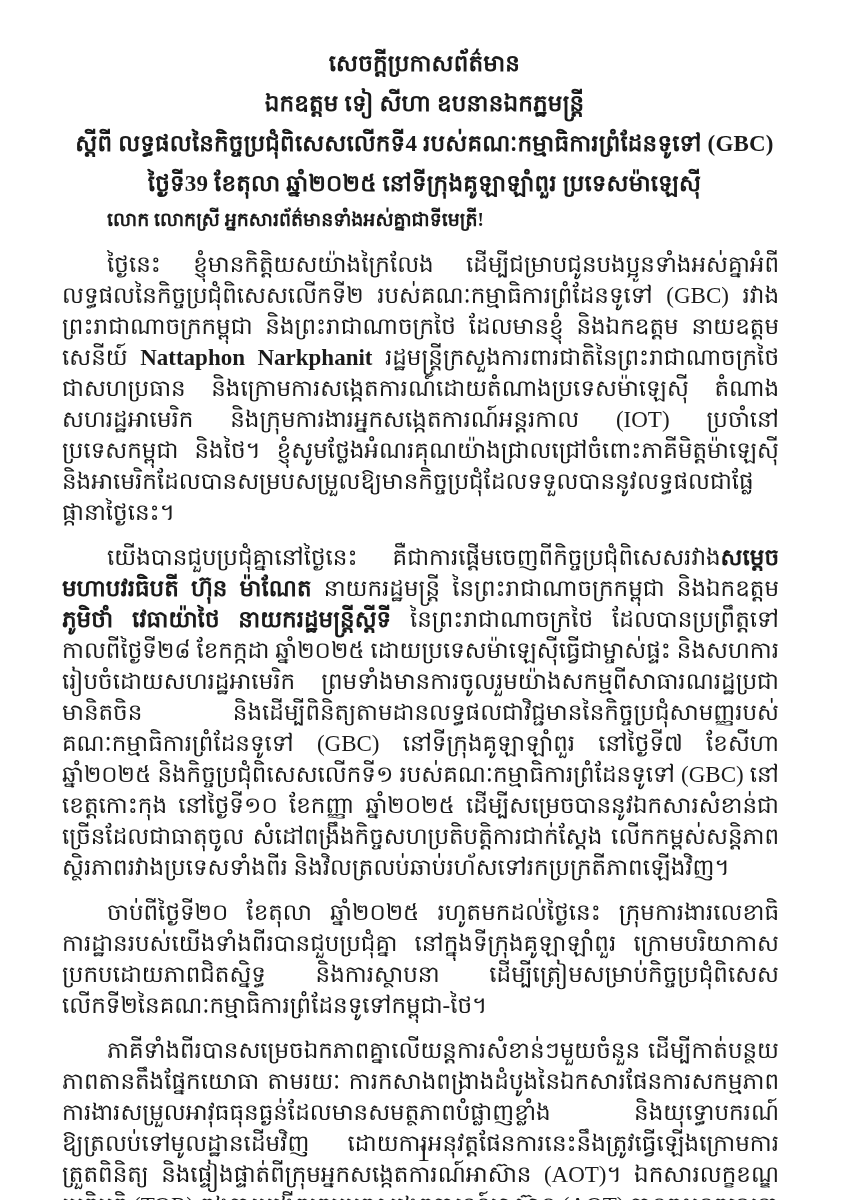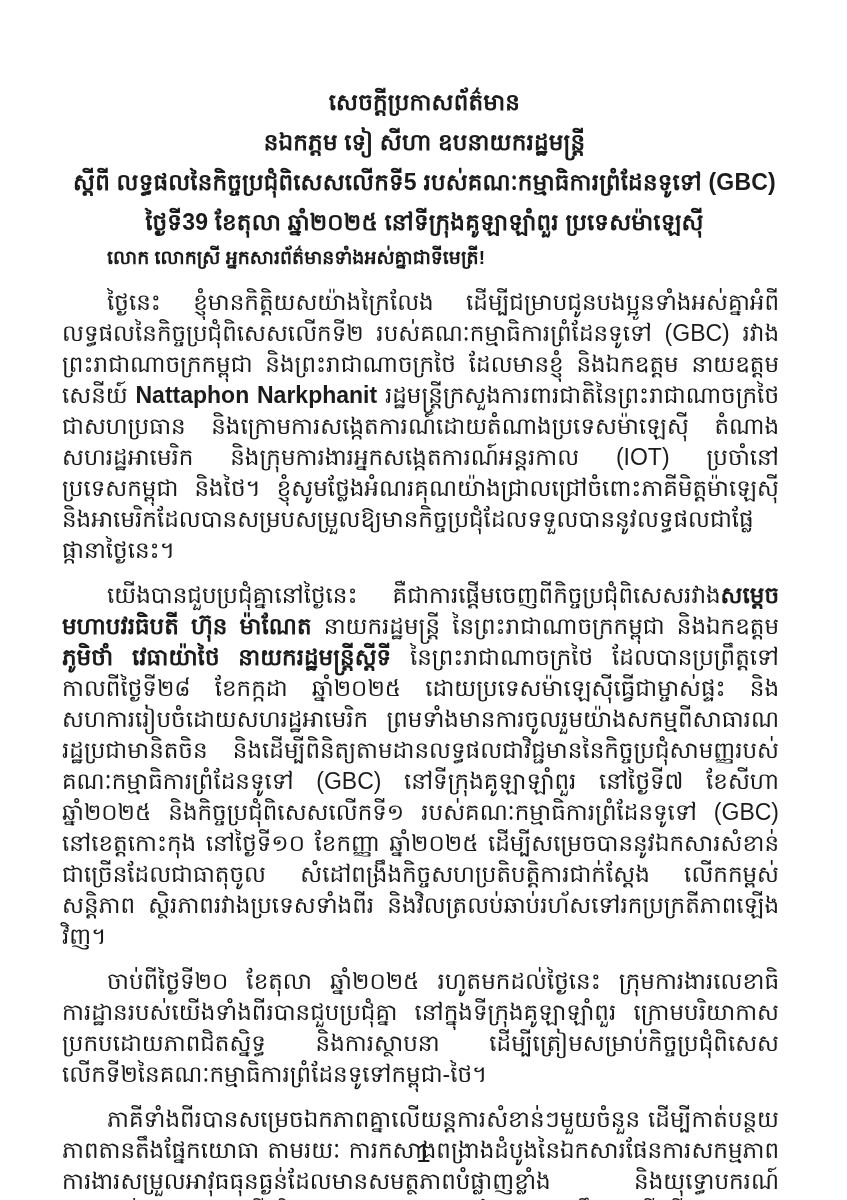--- a/index.html
+++ b/index.html
@@ -7,24 +7,24 @@
     padding: 0;
     background: #e8e8e8;
   }
   .page {
     position: relative;
     width: 847px;
     height: 1200px;
     margin: 0 auto;
     background: #ffffff;
     color: #1b1b1b;
-    font-family: Liberation Sans, sans-serif;
+    font-family: Liberation Serif, serif;
     overflow: hidden;
     box-sizing: border-box;
-    padding: 82px 60px 0 62px;
+    padding: 44px 60px 0 62px;
   }
   .title-block {
     text-align: center;
     font-weight: 700;
     font-size: 23px;
     line-height: 40px;
     letter-spacing: 0.2px;
   }
   .title-line {
     white-space: nowrap;
@@ -56,22 +56,22 @@
     line-height: 30px;
     color: #1b1b1b;
   }
 </style>
 </head>
 <body>
 
 <div class="page">
   <div class="title-block">
       <div class="title-line">សេចក្តីប្រកាសព័ត៌មាន</div>
-      <div class="title-line">នឯកភ្តម ទៀ សីហា ឧបនាយករដ្ឋមន្ត្រី</div>
-      <div class="title-line">ស្តីពី លទ្ធផលនៃកិច្ចប្រជុំពិសេសលើកទី5 របស់គណៈកម្មាធិការព្រំដែនទូទៅ (GBC)</div>
+      <div class="title-line">ឯកឧត្តម ទៀ សីហា ឧបនានឯកភ្ឋមន្ត្រី</div>
+      <div class="title-line">ស្តីពី លទ្ធផលនៃកិច្ចប្រជុំពិសេសលើកទី4 របស់គណៈកម្មាធិការព្រំដែនទូទៅ (GBC)</div>
       <div class="title-line">ថ្ងៃទី39 ខែតុលា ឆ្នាំ២០២៥ នៅទីក្រុងគូឡាឡាំពួរ ប្រទេសម៉ាឡេស៊ី</div>
     </div>
   <div class="greeting">លោក លោកស្រី អ្នកសារព័ត៌មានទាំងអស់គ្នាជាទីមេត្រី!</div>
   <div class="paragraphs">
       <p class="para"><span>ថ្ងៃនេះ ខ្ញុំមានកិត្តិយសយ៉ាងក្រៃលែង ដើម្បីជម្រាបជូនបងប្អូនទាំងអស់គ្នាអំពីលទ្ធផលនៃកិច្ចប្រជុំពិសេសលើកទី២ របស់គណៈកម្មាធិការព្រំដែនទូទៅ (GBC) រវាងព្រះរាជាណាចក្រកម្ពុជា និងព្រះរាជាណាចក្រថៃ ដែលមានខ្ញុំ និងឯកឧត្តម នាយឧត្តមសេនីយ៍ </span><span class="b">Nattaphon Narkphanit</span><span> រដ្ឋមន្ត្រីក្រសួងការពារជាតិនៃព្រះរាជាណាចក្រថៃ ជាសហប្រធាន និងក្រោមការសង្កេតការណ៍ដោយតំណាងប្រទេសម៉ាឡេស៊ី តំណាងសហរដ្ឋអាមេរិក និងក្រុមការងារអ្នកសង្កេតការណ៍អន្តរកាល (IOT) ប្រចាំនៅប្រទេសកម្ពុជា និងថៃ។ ខ្ញុំសូមថ្លែងអំណរគុណយ៉ាងជ្រាលជ្រៅចំពោះភាគីមិត្តម៉ាឡេស៊ី និងអាមេរិកដែលបានសម្របសម្រួលឱ្យមានកិច្ចប្រជុំដែលទទួលបាននូវលទ្ធផលជាផ្លែផ្កានាថ្ងៃនេះ។</span></p>
       <p class="para"><span>យើងបានជួបប្រជុំគ្នានៅថ្ងៃនេះ គឺជាការផ្ដើមចេញពីកិច្ចប្រជុំពិសេសរវាង</span><span class="b">សម្ដេចមហាបវរធិបតី ហ៊ុន ម៉ាណែត</span><span> នាយករដ្ឋមន្ត្រី នៃព្រះរាជាណាចក្រកម្ពុជា និងឯកឧត្តម </span><span class="b">ភូមិថាំ វេធាយ៉ាថៃ នាយករដ្ឋមន្ត្រីស្ដីទី</span><span> នៃព្រះរាជាណាចក្រថៃ ដែលបានប្រព្រឹត្តទៅកាលពីថ្ងៃទី២៨ ខែកក្កដា ឆ្នាំ២០២៥ ដោយប្រទេសម៉ាឡេស៊ីធ្វើជាម្ចាស់ផ្ទះ និងសហការរៀបចំដោយសហរដ្ឋអាមេរិក ព្រមទាំងមានការចូលរួមយ៉ាងសកម្មពីសាធារណរដ្ឋប្រជាមានិតចិន និងដើម្បីពិនិត្យតាមដានលទ្ធផលជាវិជ្ជមាននៃកិច្ចប្រជុំសាមញ្ញរបស់គណៈកម្មាធិការព្រំដែនទូទៅ (GBC) នៅទីក្រុងគូឡាឡាំពួរ នៅថ្ងៃទី៧ ខែសីហា ឆ្នាំ២០២៥ និងកិច្ចប្រជុំពិសេសលើកទី១ របស់គណៈកម្មាធិការព្រំដែនទូទៅ (GBC) នៅខេត្តកោះកុង នៅថ្ងៃទី១០ ខែកញ្ញា ឆ្នាំ២០២៥ ដើម្បីសម្រេចបាននូវឯកសារសំខាន់ជាច្រើនដែលជាធាតុចូល សំដៅពង្រឹងកិច្ចសហប្រតិបត្តិការជាក់ស្ដែង លើកកម្ពស់សន្តិភាព ស្ថិរភាពរវាងប្រទេសទាំងពីរ និងវិលត្រលប់ឆាប់រហ័សទៅរកប្រក្រតីភាពឡើងវិញ។</span></p>
       <p class="para"><span>ចាប់ពីថ្ងៃទី២០ ខែតុលា ឆ្នាំ២០២៥ រហូតមកដល់ថ្ងៃនេះ ក្រុមការងារលេខាធិការដ្ឋានរបស់យើងទាំងពីរបានជួបប្រជុំគ្នា នៅក្នុងទីក្រុងគូឡាឡាំពួរ ក្រោមបរិយាកាសប្រកបដោយភាពជិតស្និទ្ធ និងការស្ថាបនា ដើម្បីត្រៀមសម្រាប់កិច្ចប្រជុំពិសេសលើកទី២នៃគណៈកម្មាធិការព្រំដែនទូទៅកម្ពុជា-ថៃ។</span></p>
       <p class="para"><span>ភាគីទាំងពីរបានសម្រេចឯកភាពគ្នាលើយន្តការសំខាន់ៗមួយចំនួន ដើម្បីកាត់បន្ថយភាពតានតឹងផ្នែកយោធា តាមរយៈ ការកសាងពង្រាងដំបូងនៃឯកសារផែនការសកម្មភាពការងារសម្រួលអាវុធធុនធ្ងន់ដែលមានសមត្ថភាពបំផ្លាញខ្លាំង និងយុទ្ធោបករណ៍ឱ្យត្រលប់ទៅមូលដ្ឋានដើមវិញ ដោយការអនុវត្តផែនការនេះនឹងត្រូវធ្វើឡើងក្រោមការត្រួតពិនិត្យ និងផ្ទៀងផ្ទាត់ពីក្រុមអ្នកសង្កេតការណ៍អាស៊ាន (AOT)។ ឯកសារលក្ខខណ្ឌប្រតិបត្តិ (TOR) ក្នុងការបង្កើតក្រុមអ្នកសង្កេតការណ៍អាស៊ាន (AOT) បានចុះហត្ថលេខារួចរាល់ដោយសហប្រធានGBCនាថ្ងៃនេះ។</span></p>
       <p class="para"><span>ភាគីទាំងពីរបានឯកភាពគ្នាទៅលើនិយាមនីតិវិធីប្រតិបត្តិ (SOP) ចំពោះការងារដោះមីនមនុស្សធម៌សំដៅចូលរួមចំណែកដោយផ្ទាល់ដល់ការអភិវឌ្ឍសេដ្ឋកិច្ច-សង្គម និងការការពារដល់អាយុជីវិតរបស់ប្រជាពលរដ្ឋ ព្រមទាំងធានា</span></p>
     </div>

